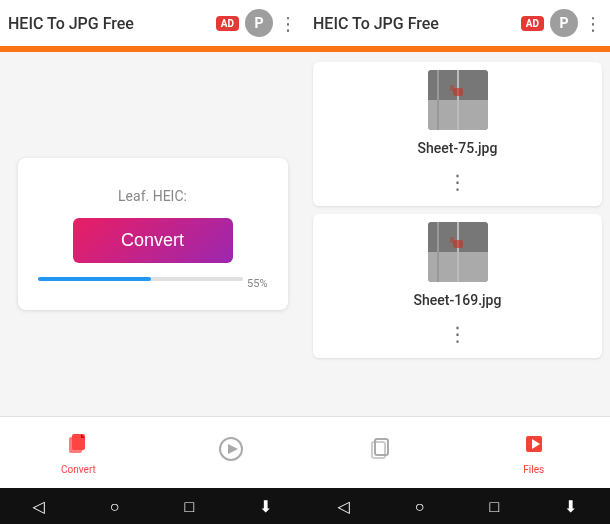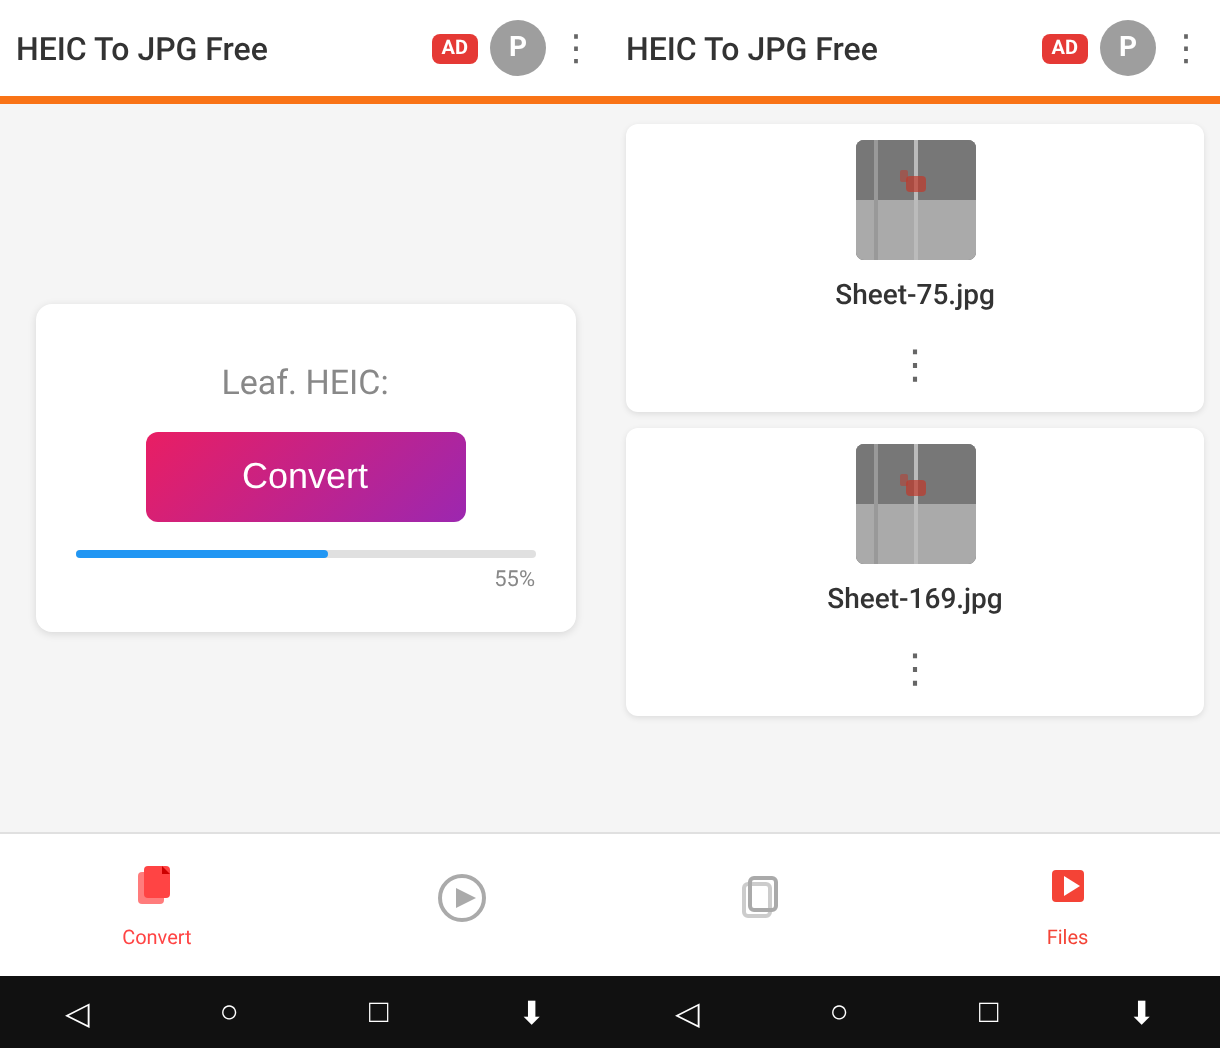--- a/index.html
+++ b/index.html
@@ -18,21 +18,21 @@
       display: flex;
       width: 100%;
       height: 52px;
     }
     .top-bar {
       flex: 1;
       background: #fff;
       display: flex;
       align-items: center;
       padding: 0 8px;
-      border-bottom: 4px solid #f97316;
+      border-bottom: 6px solid #f97316;
     }
     .top-bar-title {
       flex: 1;
       font-size: 16px;
       color: #333;
       font-weight: 500;
     }
     .top-bar-icons {
       display: flex;
       align-items: center;
@@ -87,42 +87,42 @@
       padding: 30px 20px 20px;
       width: 270px;
       display: flex;
       flex-direction: column;
       align-items: center;
       gap: 14px;
       box-shadow: 0 1px 4px rgba(0,0,0,0.12);
     }
     .file-label {
       color: #888;
-      font-size: 17px;
+      font-size: 14px;
     }
     .convert-btn {
       background: linear-gradient(135deg, #e91e63, #9c27b0);
       color: #fff;
       border: none;
       border-radius: 6px;
       padding: 12px 40px;
       font-size: 18px;
       font-weight: 500;
       cursor: pointer;
       width: 160px;
     }
     .progress-text {
       color: #888;
       font-size: 12px;
     }
     .progress-bar-container {
       width: 100%;
       display: flex;
-      flex-direction: column;
-      align-items: flex-end;
+      flex-direction: row;
+      align-items: flex-start;
       gap: 4px;
     }
     .progress-bar-bg {
       width: 100%;
       height: 4px;
       background: #e0e0e0;
       border-radius: 2px;
     }
     .progress-bar-fill {
       height: 4px;

